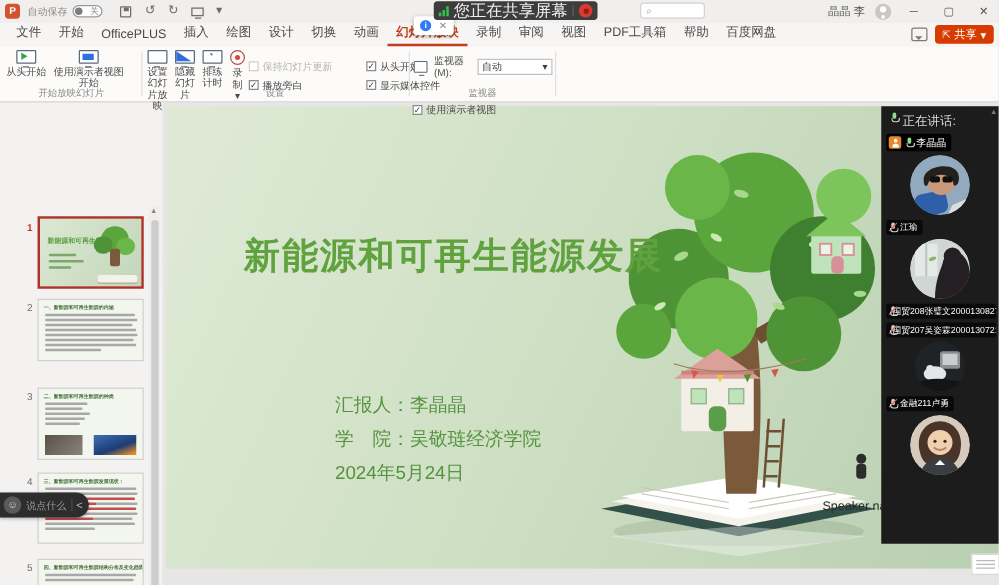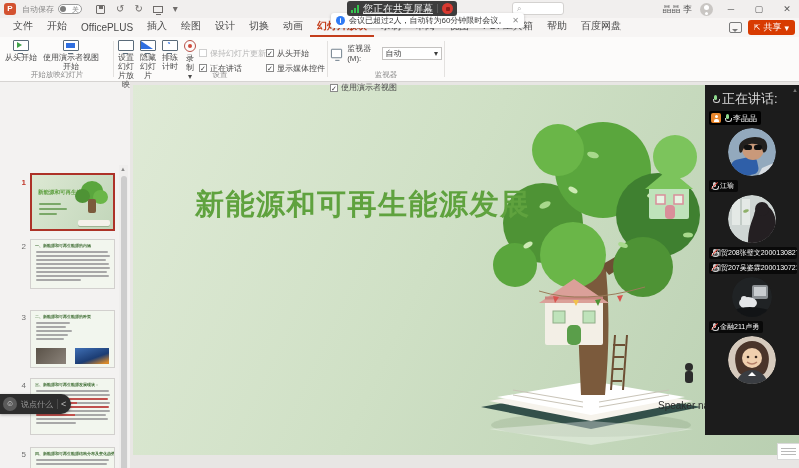--- a/index.html
+++ b/index.html
@@ -24,21 +24,21 @@
   .user-name { font-size:9px; color:#5a5a5a; }
   .user-avatar { width:13px; height:13px; border-radius:50%; background:#c9c6c3; position:relative; }
   .user-avatar::after { content:""; position:absolute; left:4px; top:2px; width:5px; height:5px; background:#fff; border-radius:50%; box-shadow:0 6px 0 -1px #fff; }
   .winctl { font-size:9px; color:#5a5a5a; width:20px; text-align:center; }
 
   
   .share-banner { position:absolute; left:347px; top:1px; height:15px; background:#3d3d3d; border-radius:3px; display:flex; align-items:center; padding:0 4px; gap:4px; z-index:9; }
   .sig { display:flex; align-items:flex-end; gap:1px; height:8px; }
   .sig i { display:block; width:2px; background:#35c24d; }
   .sig i:nth-child(1){height:3px}.sig i:nth-child(2){height:5px}.sig i:nth-child(3){height:8px}
-  .share-banner .txt { color:#f0f0f0; font-size:10px; white-space:nowrap;text-decoration:underline; }
+  .share-banner .txt { color:#f0f0f0; font-size:13px; white-space:nowrap; }
   .share-banner .sep { width:1px; height:9px; background:#5c5c5c; }
   .stop-btn { width:11px; height:11px; border-radius:50%; background:#d93a31; position:relative; }
   .stop-btn::after { content:""; position:absolute; left:3.5px; top:3.5px; width:4px; height:4px; background:#8e1f1a; border-radius:1px; }
   .notice { position:absolute; left:331px; top:13px; height:15px; background:#fff; border-radius:3px; box-shadow:0 1px 3px rgba(0,0,0,.25); display:flex; align-items:center; padding:0 5px; gap:4px; z-index:8; }
   .info-ico { width:9px; height:9px; border-radius:50%; background:#2f7bf5; color:#fff; font-size:7px; line-height:9px; text-align:center; font-weight:bold; }
   .notice .txt { font-size:8px; color:#3c3c3c; white-space:nowrap; }
   .notice .close { font-size:8px; color:#8a8a8a; margin-left:2px; }
 
   
   .tabrow { position:absolute; left:0; top:18px; width:799px; height:19px; background:#f7f5f4; display:flex; align-items:flex-end; padding:0 0 0 6px; z-index:4; }
@@ -58,21 +58,21 @@
   .rbtns { display:flex; align-items:flex-start; padding-top:3px; }
   .rbtn { display:flex; flex-direction:column; align-items:center; font-size:8px; color:#4a4a4a; line-height:9px; text-align:center; padding:0 3px; }
   .micon { width:16px; height:11px; border:1.5px solid #5a6b7a; border-radius:1px; margin-bottom:2px; position:relative; background:#fff; }
   .micon::after { content:""; position:absolute; left:4px; bottom:-4px; width:5px; height:1.5px; background:#5a6b7a; }
   .micon.play::before { content:""; position:absolute; left:2.5px; top:1px; border:3px solid transparent; border-left:5px solid #3fa24a; }
   .micon.play2::before { content:""; position:absolute; left:2px; top:1.5px; width:9px; height:5px; background:#2f6fe0; }
   .micon.half::before { content:""; position:absolute; left:0; top:0; border-top:8px solid transparent; border-left:12px solid #2f6fe0; }
   .micon.clock::before { content:"◔"; position:absolute; left:3px; top:-2px; font-size:8px; color:#2f6fe0; }
   .rec-ico { width:12px; height:12px; border:1.5px solid #b85048; border-radius:50%; position:relative; margin-bottom:2px; }
   .rec-ico::after { content:""; position:absolute; left:2.5px; top:2.5px; width:4px; height:4px; background:#d04a3a; border-radius:50%; }
-  .cbgrid { display:grid; grid-template-columns:auto auto; grid-auto-flow:column; grid-template-rows:14px 14px; gap:1px 0; padding-top:6px; }
+  .cbgrid { display:grid; grid-template-columns:auto auto; grid-auto-flow:column; grid-template-rows:14px 14px; gap:1px 27px; padding-top:6px; }
   .cbrow { display:flex; align-items:center; gap:3px; font-size:8px; color:#4a4a4a; white-space:nowrap; }
   .cb { width:8px; height:8px; border:1px solid #8a8a8a; background:#fff; font-size:7px; line-height:7px; text-align:center; color:#3c3c3c; }
   .cbrow.disabled { color:#b5b5b5; }
   .cbrow.disabled .cb { border-color:#cfcfcf; }
   .mon-row { display:flex; align-items:center; gap:4px; padding-top:6px; font-size:8px; color:#4a4a4a; }
   .dropdown { width:74px; height:13px; border:1px solid #c4c2c0; background:#fff; font-size:8px; line-height:12px; padding:0 3px; display:flex; justify-content:space-between; color:#3c3c3c; }
 
   
   .thumbs { position:absolute; left:0; top:82px; width:130px; height:386px; background:#f3f2f1; }
   .slide-num { position:absolute; left:14px; width:12px; text-align:right; font-size:8px; color:#6f6f6f; }
@@ -106,21 +106,21 @@
 
   
   .chat-pill { position:absolute; left:0; top:394px; height:20px; background:#2d2d2d; border-radius:0 10px 10px 0; display:flex; align-items:center; padding:0 2px 0 3px; gap:4px; z-index:6; box-shadow:0 1px 3px rgba(0,0,0,.3); }
   .chat-ava { width:14px; height:14px; border-radius:50%; background:#5a5a5a; color:#ddd; font-size:8px; text-align:center; line-height:14px; }
   .chat-pill .ph { color:#9a9a9a; font-size:8px; }
   .chat-pill .col { color:#bbb; font-size:9px; padding:0 3px; border-left:1px solid #4a4a4a; }
 
   
   .ppanel { position:absolute; left:705px; top:85px; width:94px; height:350px; background:#1c1c1c; z-index:7; }
   .p-scroll { position:absolute; right:1px; top:2px; font-size:6px; color:#777; }
-  .p-header { display:flex; align-items:center; gap:4px; color:#d8d8d8; font-size:13px; padding:5px 0 3px 7px; }
+  .p-header { display:flex; align-items:flex-start; gap:4px; color:#d8d8d8; font-size:10px; padding:5px 0 3px 7px; }
   .p-chip { display:flex; align-items:center; gap:3px; background:#000; border-radius:2px; margin-left:4px; padding:1.5px 4px 1.5px 2px; width:max-content; color:#fff; font-size:8px; }
   .presenter-ico { width:10px; height:10px; background:#e8862c; border-radius:2px; position:relative; }
   .presenter-ico::after { content:""; position:absolute; left:3.5px; top:1.5px; width:3.5px; height:3.5px; background:#fff; border-radius:50%; }
   .presenter-ico::before { content:""; position:absolute; left:2.5px; top:6px; width:5.5px; height:3px; background:#fff; border-radius:2px 2px 0 0; }
   .mic { display:inline-block; width:6px; height:9px; position:relative; }
   .mic::before { content:""; position:absolute; left:1.5px; top:0; width:3px; height:5px; background:#8fdc8f; border-radius:1.5px; }
   .mic::after { content:""; position:absolute; left:0.5px; top:4px; width:5px; height:3px; border:1px solid #cfcfcf; border-top:none; border-radius:0 0 3px 3px; }
   .mic.muted::before { background:#cfcfcf; }
   .mic.muted { overflow:visible; }
   .mic.muted i { position:absolute; left:-1px; top:3.5px; width:9px; height:1.2px; background:#e04b3f; transform:rotate(-45deg); }
@@ -164,21 +164,20 @@
       <i></i>
       <i></i>
       <i></i>
     </span>
   <span class="txt">您正在共享屏幕</span>
   <span class="sep"></span>
   <div class="stop-btn"></div>
 </div>
 <div class="notice">
   <span class="info-ico">i</span>
-  <span class="txt">会议已超过2人，自动转为60分钟限时会议。</span>
   <span class="close">✕</span>
 </div>
 
 <div class="tabrow">
   <span class="tab">文件</span>
   <span class="tab">开始</span>
   <span class="tab">OfficePLUS</span>
   <span class="tab">插入</span>
   <span class="tab">绘图</span>
   <span class="tab">设计</span>
@@ -239,21 +238,21 @@
         <div class="rec-ico"></div>
         <span>录制 ▾</span>
       </div>
       <div class="cbgrid">
         <div class="cbrow disabled">
           <span class="cb"></span>
           <span>保持幻灯片更新</span>
         </div>
         <div class="cbrow">
           <span class="cb">✓</span>
-          <span>正在讲话</span>
+          <span>播放旁白</span>
         </div>
         <div class="cbrow">
           <span class="cb">✓</span>
           <span>从头开始</span>
         </div>
         <div class="cbrow">
           <span class="cb">✓</span>
           <span>显示媒体控件</span>
         </div>
       </div>
@@ -418,20 +417,25 @@
 
     <g>
       <circle cx="236" cy="272" r="4" fill="#2c2c2c"></circle>
       <rect x="232" y="276" width="8" height="12" rx="3" fill="#2c2c2c"></rect>
     </g>
 
     <polygon points="36,334 138,350 240,334 138,326" fill="rgba(255,255,255,0.35)"></polygon>
   </svg>
 
   <div class="slide-title">新能源和可再生能源发展</div>
+  <div class="slide-sub">
+    <div>汇报人：李晶晶</div>
+    <div>学　院：吴敬琏经济学院</div>
+    <div>2024年5月24日</div>
+  </div>
   <div class="speaker-note">Speaker nam</div>
 </div>
 <div class="bottom-strip"></div>
 
 <div class="chat-pill">
   <div class="chat-ava">☺</div>
   <span class="ph">说点什么</span>
   <span class="col">&lt;</span>
 </div>
 

